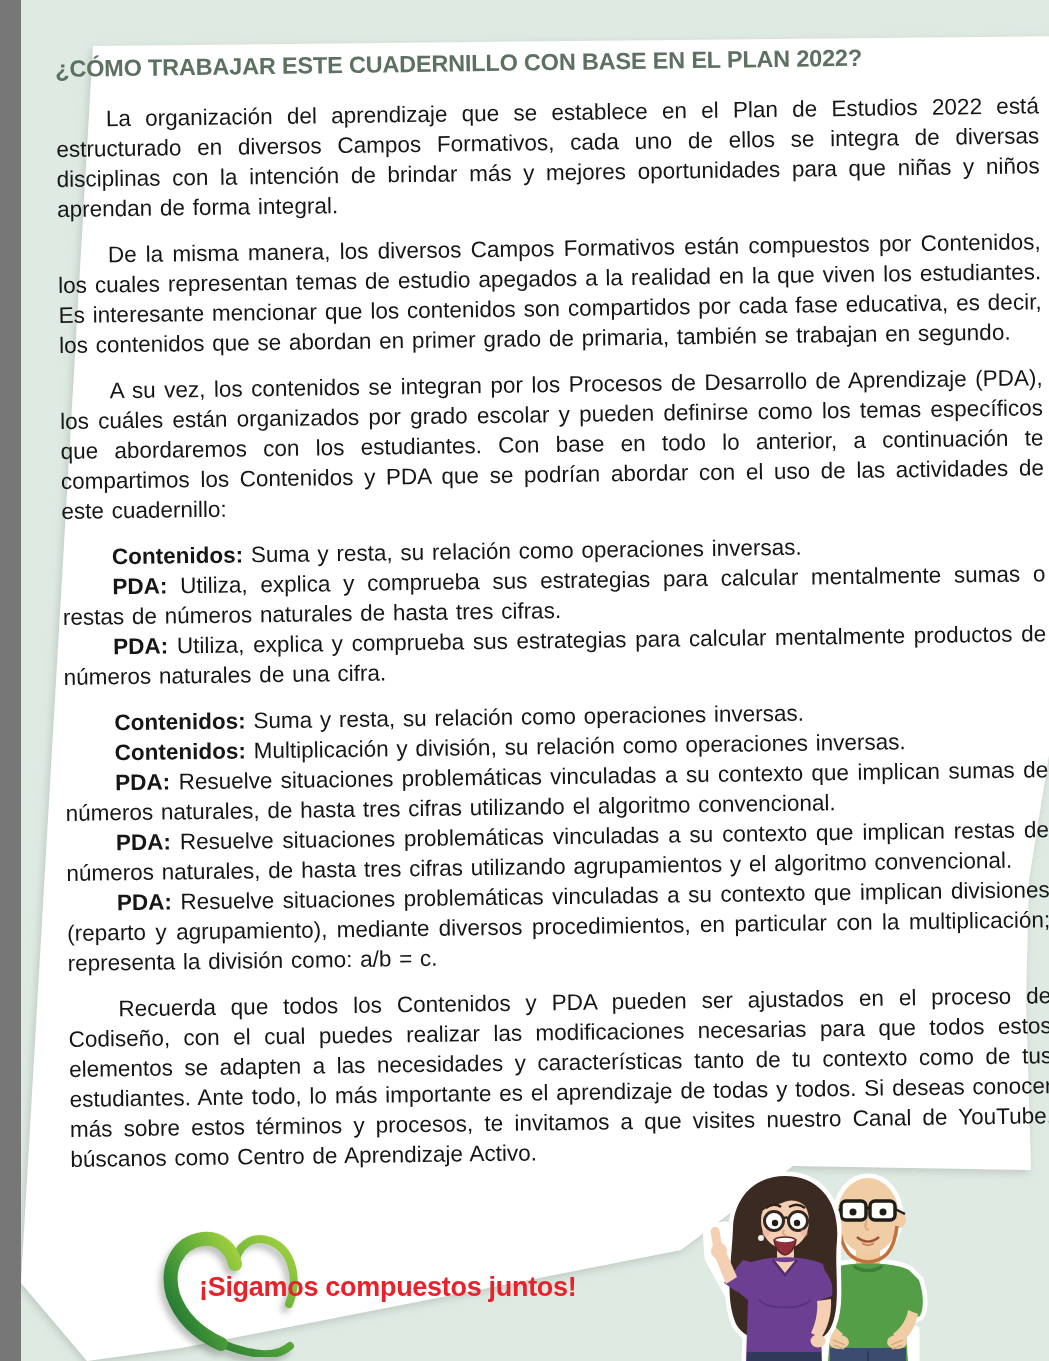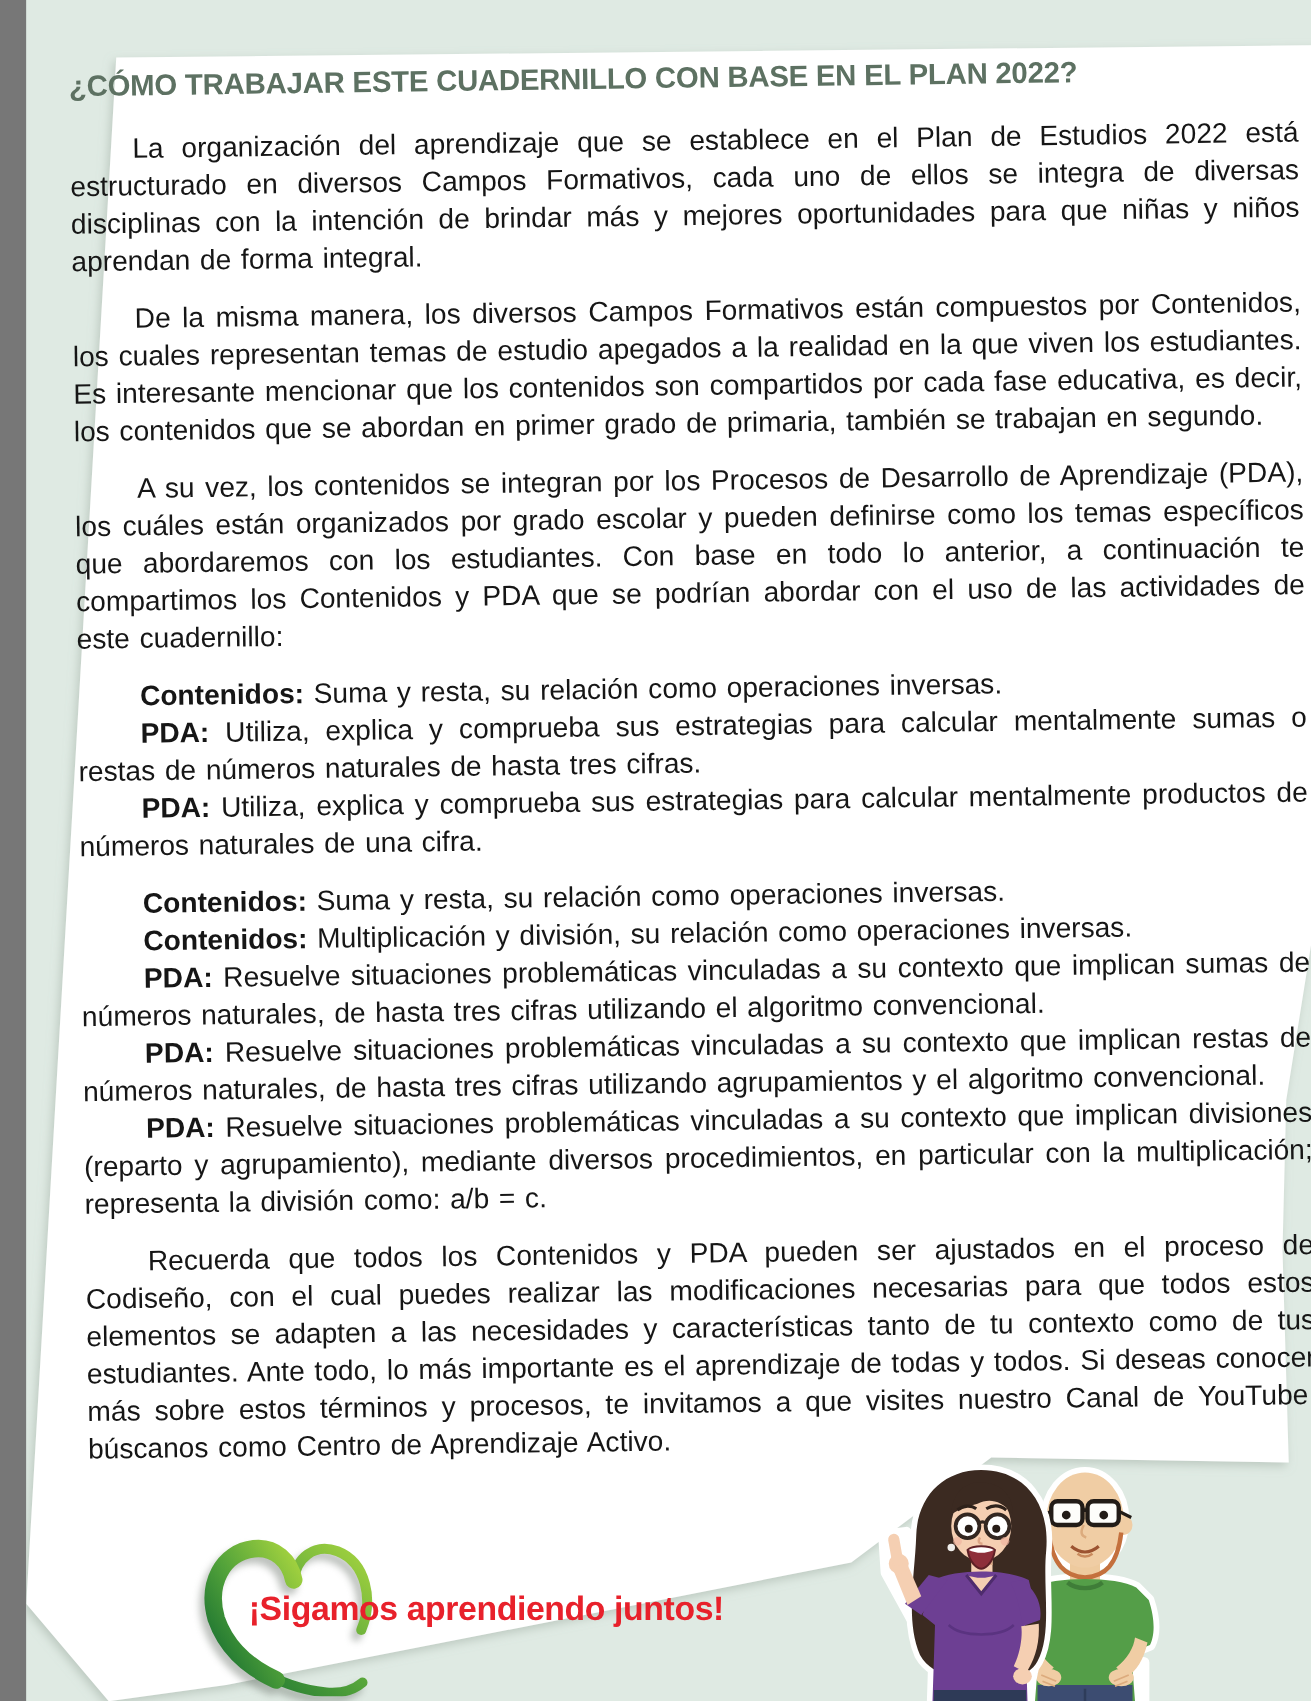--- a/index.html
+++ b/index.html
@@ -86,21 +86,21 @@
       <linearGradient id="heartGrad" x1="0" y1="1" x2="1" y2="0">
         <stop id="hg1" offset="0" stop-color="#0e672f"></stop>
         <stop id="hg2" offset="0.5" stop-color="#53a33a"></stop>
         <stop id="hg3" offset="1" stop-color="#a6d43f"></stop>
       </linearGradient>
     </defs>
     <path d="M146,92 C156,68 150,38 127,29 C108,22 94,35 92,52 C89,37 77,25 60,27 C35,30 22,55 30,83 C41,116 80,138 118,142 C130,143 140,140 147,134" fill="none" stroke="url(#heartGrad)" stroke-width="8" stroke-linecap="round"></path>
     <path d="M92,52 C89,37 77,25 60,27 C35,30 22,55 30,83 C38,106 56,122 78,132" fill="none" stroke="url(#heartGrad)" stroke-width="14" stroke-linecap="round"></path>
   </svg>
 
-  <div class="slogan" style="color: rgb(232, 33, 43);">¡Sigamos aprendiendo juntos!</div>
+  <div class="slogan" style="color: rgb(232, 33, 43);">¡Sigamos compuestos juntos!</div>
 
   <svg class="figures" width="409" height="221" viewBox="640 1140 409 221">
 
     <g>
       <g fill="#ffffff" stroke="#ffffff" stroke-width="9" stroke-linejoin="round">
         <ellipse cx="847" cy="1216" rx="31" ry="38"></ellipse>
         <path d="M806,1270 C822,1261 872,1261 888,1270 L898,1280 C904,1298 902,1310 899,1316 L884,1322 L887,1361 L807,1361 L810,1322 L795,1316 C792,1310 790,1298 796,1280 Z"></path>
         <rect x="800" y="1330" width="94" height="31"></rect>
       </g>
       <rect x="835" y="1242" width="24" height="26" fill="#eeca9e"></rect>

